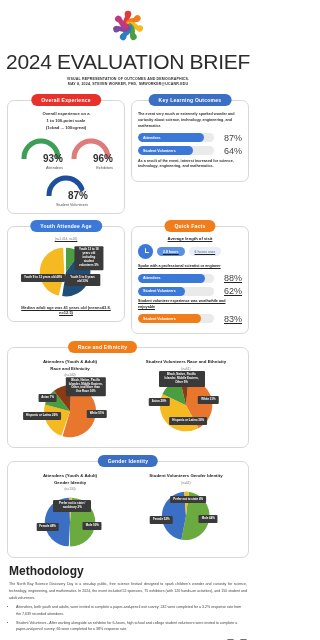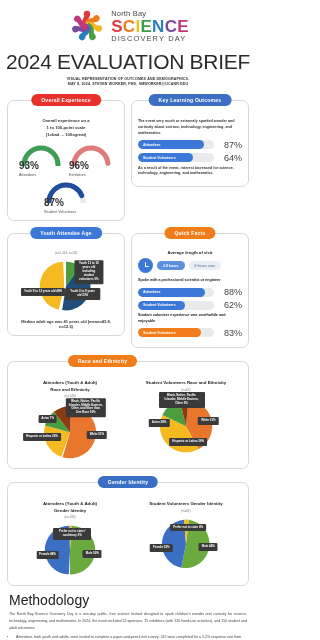--- a/index.html
+++ b/index.html
@@ -28,40 +28,40 @@
   .lt-science span:nth-child(6){color:#7a4b9e;}
   .lt-science span:nth-child(7){color:#c0397f;}
   .lt-dd { font-size:7.5px; color:#4a4a4a; letter-spacing:1.1px; }
 
   .title { font-size:21px; letter-spacing:-0.3px; color:#2b2b2b; margin-top:2px; font-weight:400; }
   .subtitle { font-size:3.6px; font-weight:bold; letter-spacing:.15px; color:#333; line-height:1.5; margin-top:3px; }
 
   
   .card {
     background:#fff; border:0.7px solid #d8d8d8; border-radius:7px;
-    position:relative; padding:16px 6px 6px;
+    position:relative; padding:9px 6px 6px;
   }
   .pill {
     position:absolute; top:-7px; left:50%; transform:translateX(-50%);
     color:#fff; font-size:5px; font-weight:bold; letter-spacing:.25px;
     padding:3px 10px; border-radius:9px; white-space:nowrap;
   }
   .pill.red { background:#e8312a; }
   .pill.blue { background:#3b6fc4; }
   .pill.blue2 { background:#3b78d8; }
   .pill.orange { background:#f07d1a; }
   .pill.gender { background:#3b6fc4; }
 
   .row2 { display:flex; gap:6px; padding:0 7px; }
   .col { flex:1 1 0; min-width:0; }
 
   
   .lead { font-size:4.2px; font-weight:bold; text-align:center; line-height:1.7; color:#333; }
   .gauge-row { display:flex; justify-content:center; gap:6px; margin-top:5px; }
-  .gauge { width:44px; text-align:left; }
+  .gauge { width:44px; text-align:right; }
   .arc { position:relative; width:44px; height:23px; overflow:hidden; }
   .arc svg { display:block; }
   .gauge-val { font-size:10px; font-weight:bold; color:#333; margin-top:-6px; position:relative; }
   .gauge-lbl { font-size:3.8px; color:#555; margin-top:2px; }
   .gauge-single { display:flex; justify-content:center; margin-top:3px; }
 
   
   .q-text { font-size:3.7px; font-weight:bold; line-height:1.6; color:#333; margin:2px 0 3px; }
   .bar-line { display:flex; align-items:center; gap:4px; margin-bottom:3px; }
   .bar-track { flex:1 1 auto; height:9px; background:#eaeaea; border-radius:5px; position:relative; overflow:hidden; }
@@ -88,21 +88,21 @@
   .pie-wrap { display:flex; justify-content:center; margin-top:2px; position:relative; }
   .plabel {
     position:absolute; background:#3a3a3a; color:#fff; font-size:2.9px;
     line-height:1.35; padding:2px 3px; border-radius:1px; text-align:center;
     font-weight:bold; white-space:pre-line; transform:translate(-50%,-50%);
   }
   .footnote { font-size:4px; font-weight:bold; text-align:center; margin-top:4px; color:#333; }
 
   
   .method { padding:6px 9px 0; }
-  .method h2 { font-size:14px; font-weight:normal; color:#222; margin-bottom:3px; }
+  .method h2 { font-size:12px; font-weight:bold; color:#222; margin-bottom:3px; }
   .method p { font-size:3.6px; line-height:1.85; color:#444; text-align:justify; }
   .method ul { margin:3px 0 0 7px; }
   .method li { font-size:3.6px; line-height:1.85; color:#444; margin-bottom:2px; }
 
   
   .footer { display:flex; align-items:center; justify-content:center; gap:6px; padding:6px 9px 8px; position:relative; }
   .clover { width:17px; height:17px; position:relative; flex:0 0 auto; }
   .uc-bar { width:1.6px; height:13px; background:#f5b921; }
   .uc-text .uc1 { font-size:5.6px; font-weight:bold; color:#0a4a7a; letter-spacing:.2px; }
   .qr { width:20px; height:20px; position:absolute; right:9px; top:4px; }
@@ -141,25 +141,20 @@
                 <circle cx="0" cy="-12" r="3.3" fill="#7a4b9e"></circle>
                 <path d="M-2.6,-10 Q-7,-3 -3,2 L2,0 Q0,-5 2.6,-10 Z" fill="#7a4b9e"></path>
               </g>
             <g transform="rotate(306)">
                 <circle cx="0" cy="-12" r="3.3" fill="#c0397f"></circle>
                 <path d="M-2.6,-10 Q-7,-3 -3,2 L2,0 Q0,-5 2.6,-10 Z" fill="#c0397f"></path>
               </g>
           </g>
         </svg>
       </div>
-      <div class="logo-text">
-        <div class="lt-north">North Bay</div>
-        <div class="lt-science"><span>S</span><span>C</span><span>I</span><span>E</span><span>N</span><span>C</span><span>E</span></div>
-        <div class="lt-dd">DISCOVERY DAY</div>
-      </div>
     </div>
     <div class="title">2024 EVALUATION BRIEF</div>
     <div class="subtitle">
       <div>VISUAL REPRESENTATION OF OUTCOMES AND DEMOGRAPHICS.</div>
       <div>MAY 8, 2024, STEVEN WORKER, PHD, SMWORKER@UCANR.EDU</div>
     </div>
   </div>
 
   <div class="row2" style="margin-top:10px;">
     <div class="col">
@@ -225,21 +220,21 @@
               <span>Student Volunteers</span>
             </div>
           </div>
           <div class="bar-pct">64%</div>
         </div>
         <div class="q-text">As a result of the event, interest increased for science, technology, engineering, and mathematics.</div>
       </div>
     </div>
   </div>
 
-  <div class="row2" style="margin-top:12px;">
+  <div class="row2" style="margin-top:12px;text-decoration:underline;">
     <div class="col">
       <div class="card" style="min-height:88px;">
         <div class="pill blue2">Youth Attendee Age</div>
         <div class="chart-n">(n=1,414, n=26)</div>
         <div class="pie-wrap" style="height:58px;">
           <svg viewBox="0 0 100 100" width="72" height="58" preserveAspectRatio="xMidYMid meet">
             <g transform="translate(50,50)">
               <path d="M0,0 L0,-42 A42,42 0 0 1 24.7,-34 Z" fill="#4a9e3f"></path>
               <path d="M0,0 L24.7,-34 A42,42 0 0 1 -6.6,41.5 Z" fill="#1f4e79"></path>
               <path d="M0,0 L-9.6,40.9 A42,42 0 0 1 -2,-42 Z" fill="#f5b921" transform="translate(-3,0)"></path>

